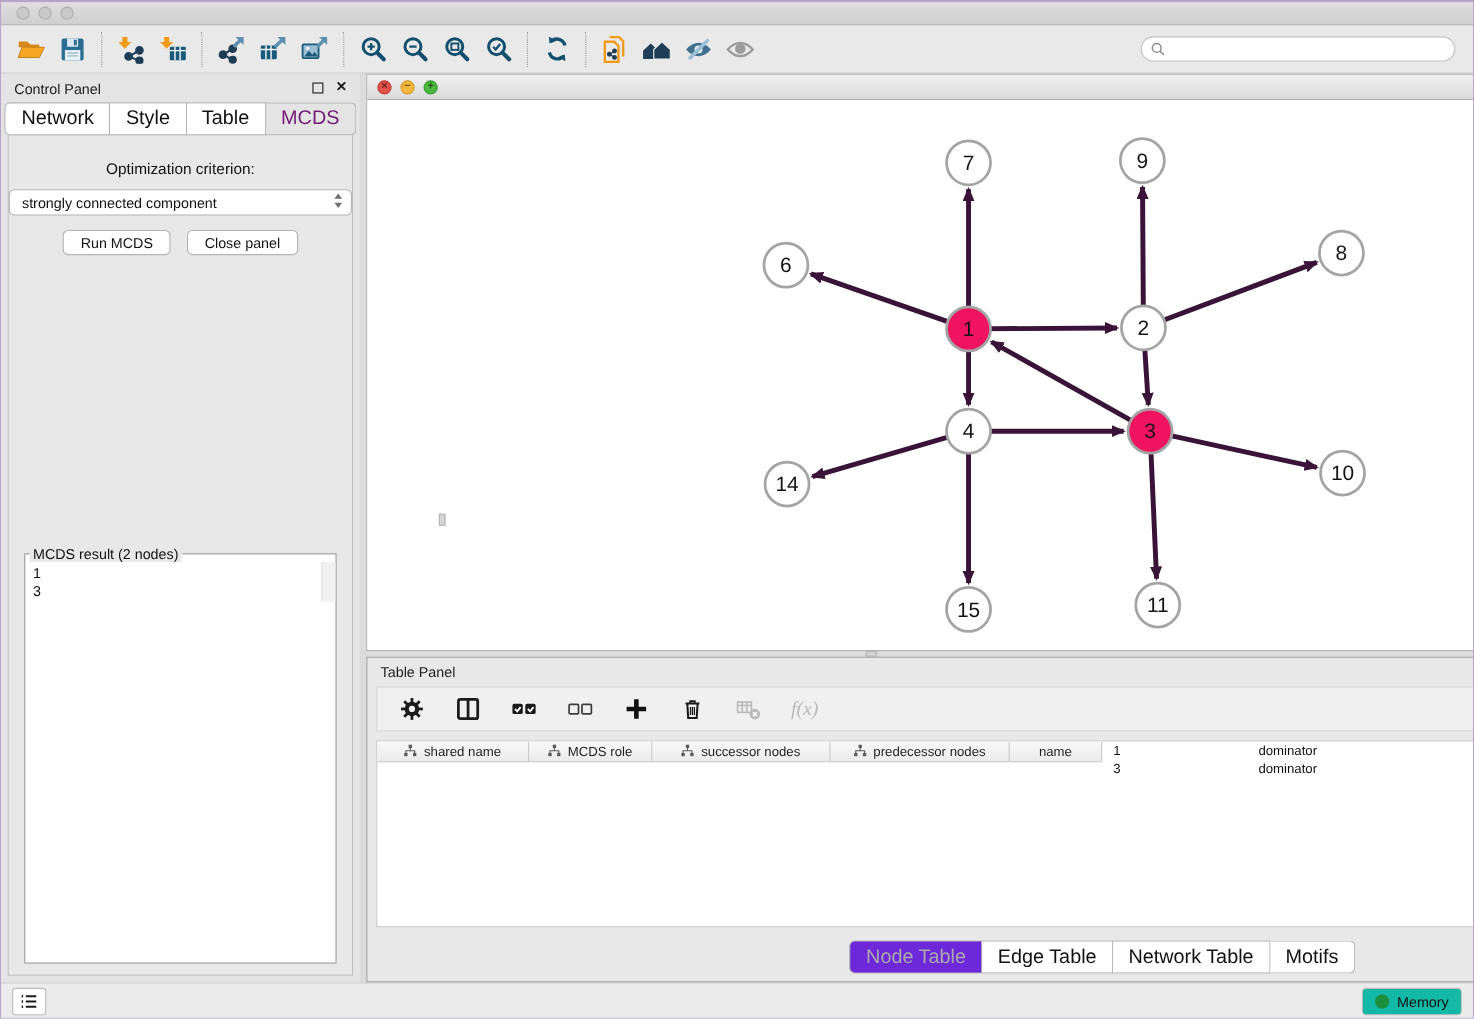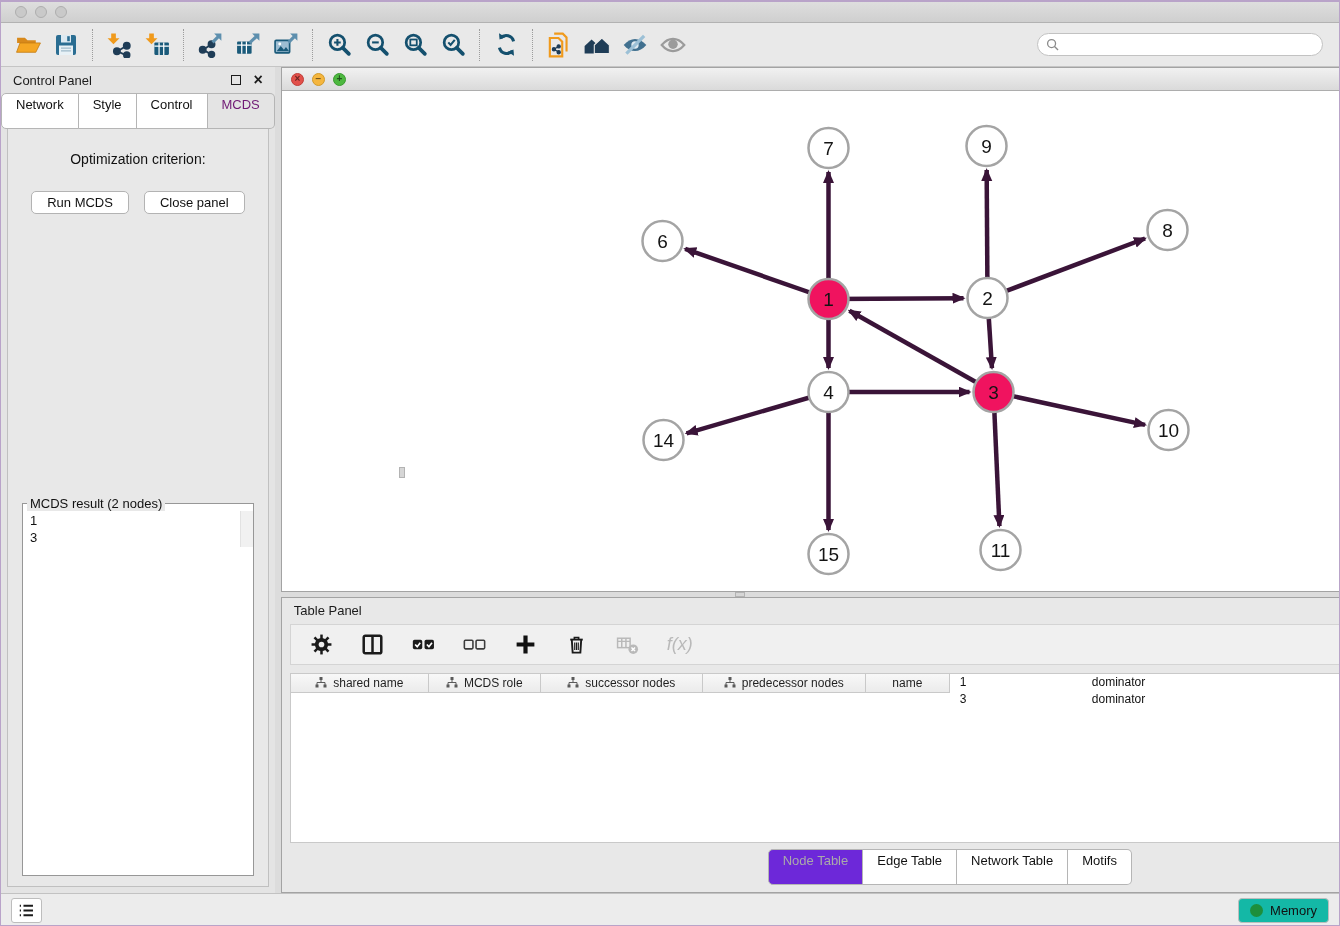--- a/index.html
+++ b/index.html
@@ -28,21 +28,21 @@
   
   .workspace { height:826px; display:flex; background:#dcdcdc; position:relative; }
 
   
   .control-panel { width:397px; background:#e4e4e4; display:flex; flex-direction:column; padding-bottom:6px; }
   .cp-header { height:26px; display:flex; align-items:center; padding:0 12px; font-size:13px; color:#1b1b1b; }
   .win-ctrls { margin-left:auto; display:flex; align-items:center; gap:12px; }
   .float-box { width:10px; height:10px; border:1.6px solid #1b1b1b; display:inline-block; }
   .close-x { font-size:16px; font-weight:bold; color:#1b1b1b; line-height:10px; }
   .seg-tabs { display:flex; justify-content:center; position:relative; z-index:2; margin-bottom:-1px; }
-  .seg-tab { padding:3px 14px 16px; font-size:13px; color:#111; background:#fff;
+  .seg-tab { padding:3px 14px 4px; font-size:18px; color:#111; background:#fff;
              border:1px solid #b5b5b5; border-left:none; cursor:default; }
   .seg-tab:first-child { border-left:1px solid #b5b5b5; border-radius:5px 0 0 5px; }
   .seg-tab:last-child { border-radius:0 5px 5px 0; }
   .seg-tab.active { background:#e4e4e4; color:#701a75; }
   .cp-box { flex:1; margin:0 6px; border:1px solid #c0c0c0; background:#e8e8e8;
             display:flex; flex-direction:column; align-items:center; padding-top:22px; }
   .opt-label { font-size:14px; color:#111; margin-bottom:11px; }
   .opt-select { width:312px; height:24px; background:#fff; border:1px solid #b3b3b3; border-radius:5px;
                 display:flex; align-items:center; padding:0 7px 0 11px; font-size:13px; color:#111; }
   .opt-stepper { margin-left:auto; }
@@ -75,21 +75,21 @@
   .h-divider { height:5px; position:relative; }
   .grip-h { position:absolute; left:454px; top:0; width:10px; height:5px; background:#d6d6d6; border:1px solid #b3b3b3; }
   .grip-v { position:absolute; left:398px; top:400px; width:6px; height:11px; background:#d6d6d6; border:1px solid #b3b3b3; z-index:5; }
 
   
   .table-panel { flex:1; border:1px solid #a3a3a3; background:#e8e8e8; display:flex; flex-direction:column; }
   .tp-header { height:25px; display:flex; align-items:center; padding:0 12px; font-size:13px; color:#1b1b1b; }
   .tp-toolbar { margin:1px 8px 0; height:41px; background:#f0f0f0; border:1px solid #d4d4d4;
                 display:flex; align-items:center; gap:27px; padding:0 19px; }
   .tico { display:flex; align-items:center; justify-content:center; width:24px; height:24px; }
-  .fx { font-family:Liberation Sans, sans-serif; font-style:italic; font-size:18px; color:#b9b9b9; }
+  .fx { font-family:Liberation Serif, serif; font-style:italic; font-size:18px; color:#b9b9b9; }
   .tp-table { margin:8px 8px 0; border:1px solid #c9c9c9; background:#fff; height:170px;
               display:flex; overflow:hidden; }
   .th-row { display:flex; height:19px; background:linear-gradient(#f8f8f8,#ebebeb); border-bottom:1px solid #c9c9c9; }
   .th { display:flex; align-items:center; justify-content:center; gap:6px; font-size:12px; color:#1f1f1f;
         border-right:1px solid #c9c9c9; }
   .th.filler { flex:1; border-right:none; }
   .c0 { width:138px; } .c1 { width:112px; } .c2 { width:162px; } .c3 { width:163px; } .c4 { width:84px; }
   .tr { display:flex; height:17px; }
   .td { font-size:12px; line-height:17px; color:#111; }
   .td.c0 { padding-left:10px; }
@@ -276,25 +276,34 @@
       <div class="cp-header">
         <span>Control Panel</span>
         <span class="win-ctrls">
           <span class="float-box"></span>
           <span class="close-x">×</span>
         </span>
       </div>
       <div class="seg-tabs">
           <div class="seg-tab">Network</div>
           <div class="seg-tab">Style</div>
-          <div class="seg-tab">Control</div>
+          <div class="seg-tab">Table</div>
           <div class="seg-tab active">MCDS</div>
         </div>
       <div class="cp-box">
         <div class="opt-label">Optimization criterion:</div>
+        <div class="opt-select">
+          <span>strongly connected component</span>
+          <span class="opt-stepper">
+            <svg width="9" height="15" viewBox="0 0 9 15">
+              <path d="M4.5 1 8 5.6H1z" fill="#707070"></path>
+                <path d="M4.5 14 1 9.4h7z" fill="#707070"></path>
+            </svg>
+          </span>
+        </div>
         <div class="btn-row">
           <button class="btn">Run MCDS</button>
           <button class="btn">Close panel</button>
         </div>
         <fieldset class="result">
           <legend>MCDS result (2 nodes)</legend>
           <div class="result-lines">
               <div class="result-line">1</div>
               <div class="result-line">3</div>
             </div>

